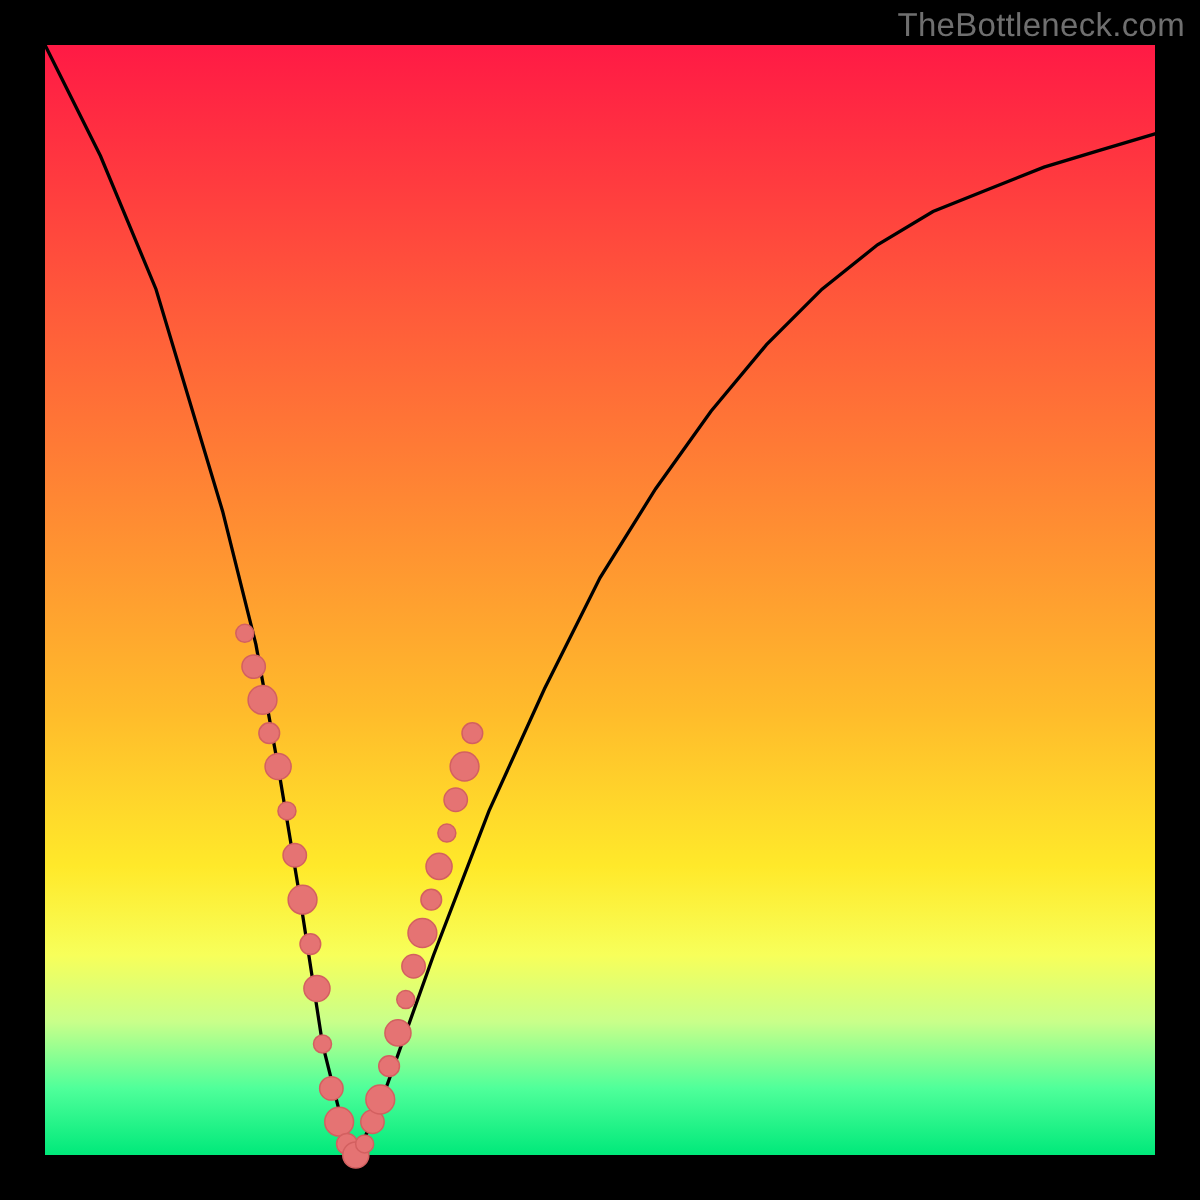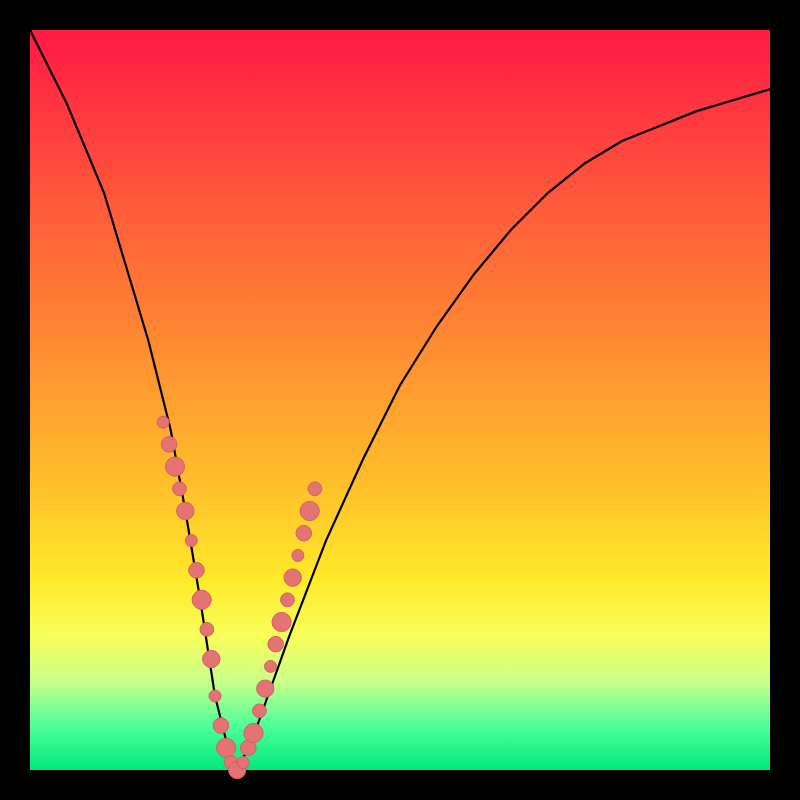--- a/index.html
+++ b/index.html
@@ -65,20 +65,21 @@
   .dot {
     fill: #e57373;
     stroke: #d36060;
     stroke-width: 1;
   }
 </style>
 </head>
 <body>
 
 <div class="frame">
+  <div class="watermark">TheBottleneck.com</div>
 
   <div class="plot-area">
     <svg class="curves" viewBox="0 0 740 740">
       <path id="curve-path" class="curve" d="M0.0 0.0 L37.0 74.0 L74.0 162.8 L96.2 236.8 L118.4 310.8 L140.6 399.6 L155.4 481.0 L170.2 569.8 L185.0 666.0 L199.8 725.2 L207.2 740.0 L222.0 710.4 L259.0 606.8 L296.0 510.6 L333.0 429.2 L370.0 355.2 L407.0 296.0 L444.0 244.2 L481.0 199.8 L518.0 162.8 L555.0 133.2 L592.0 111.0 L629.0 96.2 L666.0 81.4 L703.0 70.3 L740.0 59.2"></path>
       <g id="points-group">
           <circle cx="133.2" cy="392.2" r="6.0" class="dot"></circle>
           <circle cx="139.1" cy="414.4" r="7.8" class="dot"></circle>
           <circle cx="145.0" cy="436.6" r="9.6" class="dot"></circle>
           <circle cx="149.5" cy="458.8" r="6.9" class="dot"></circle>
           <circle cx="155.4" cy="481.0" r="8.7" class="dot"></circle>

